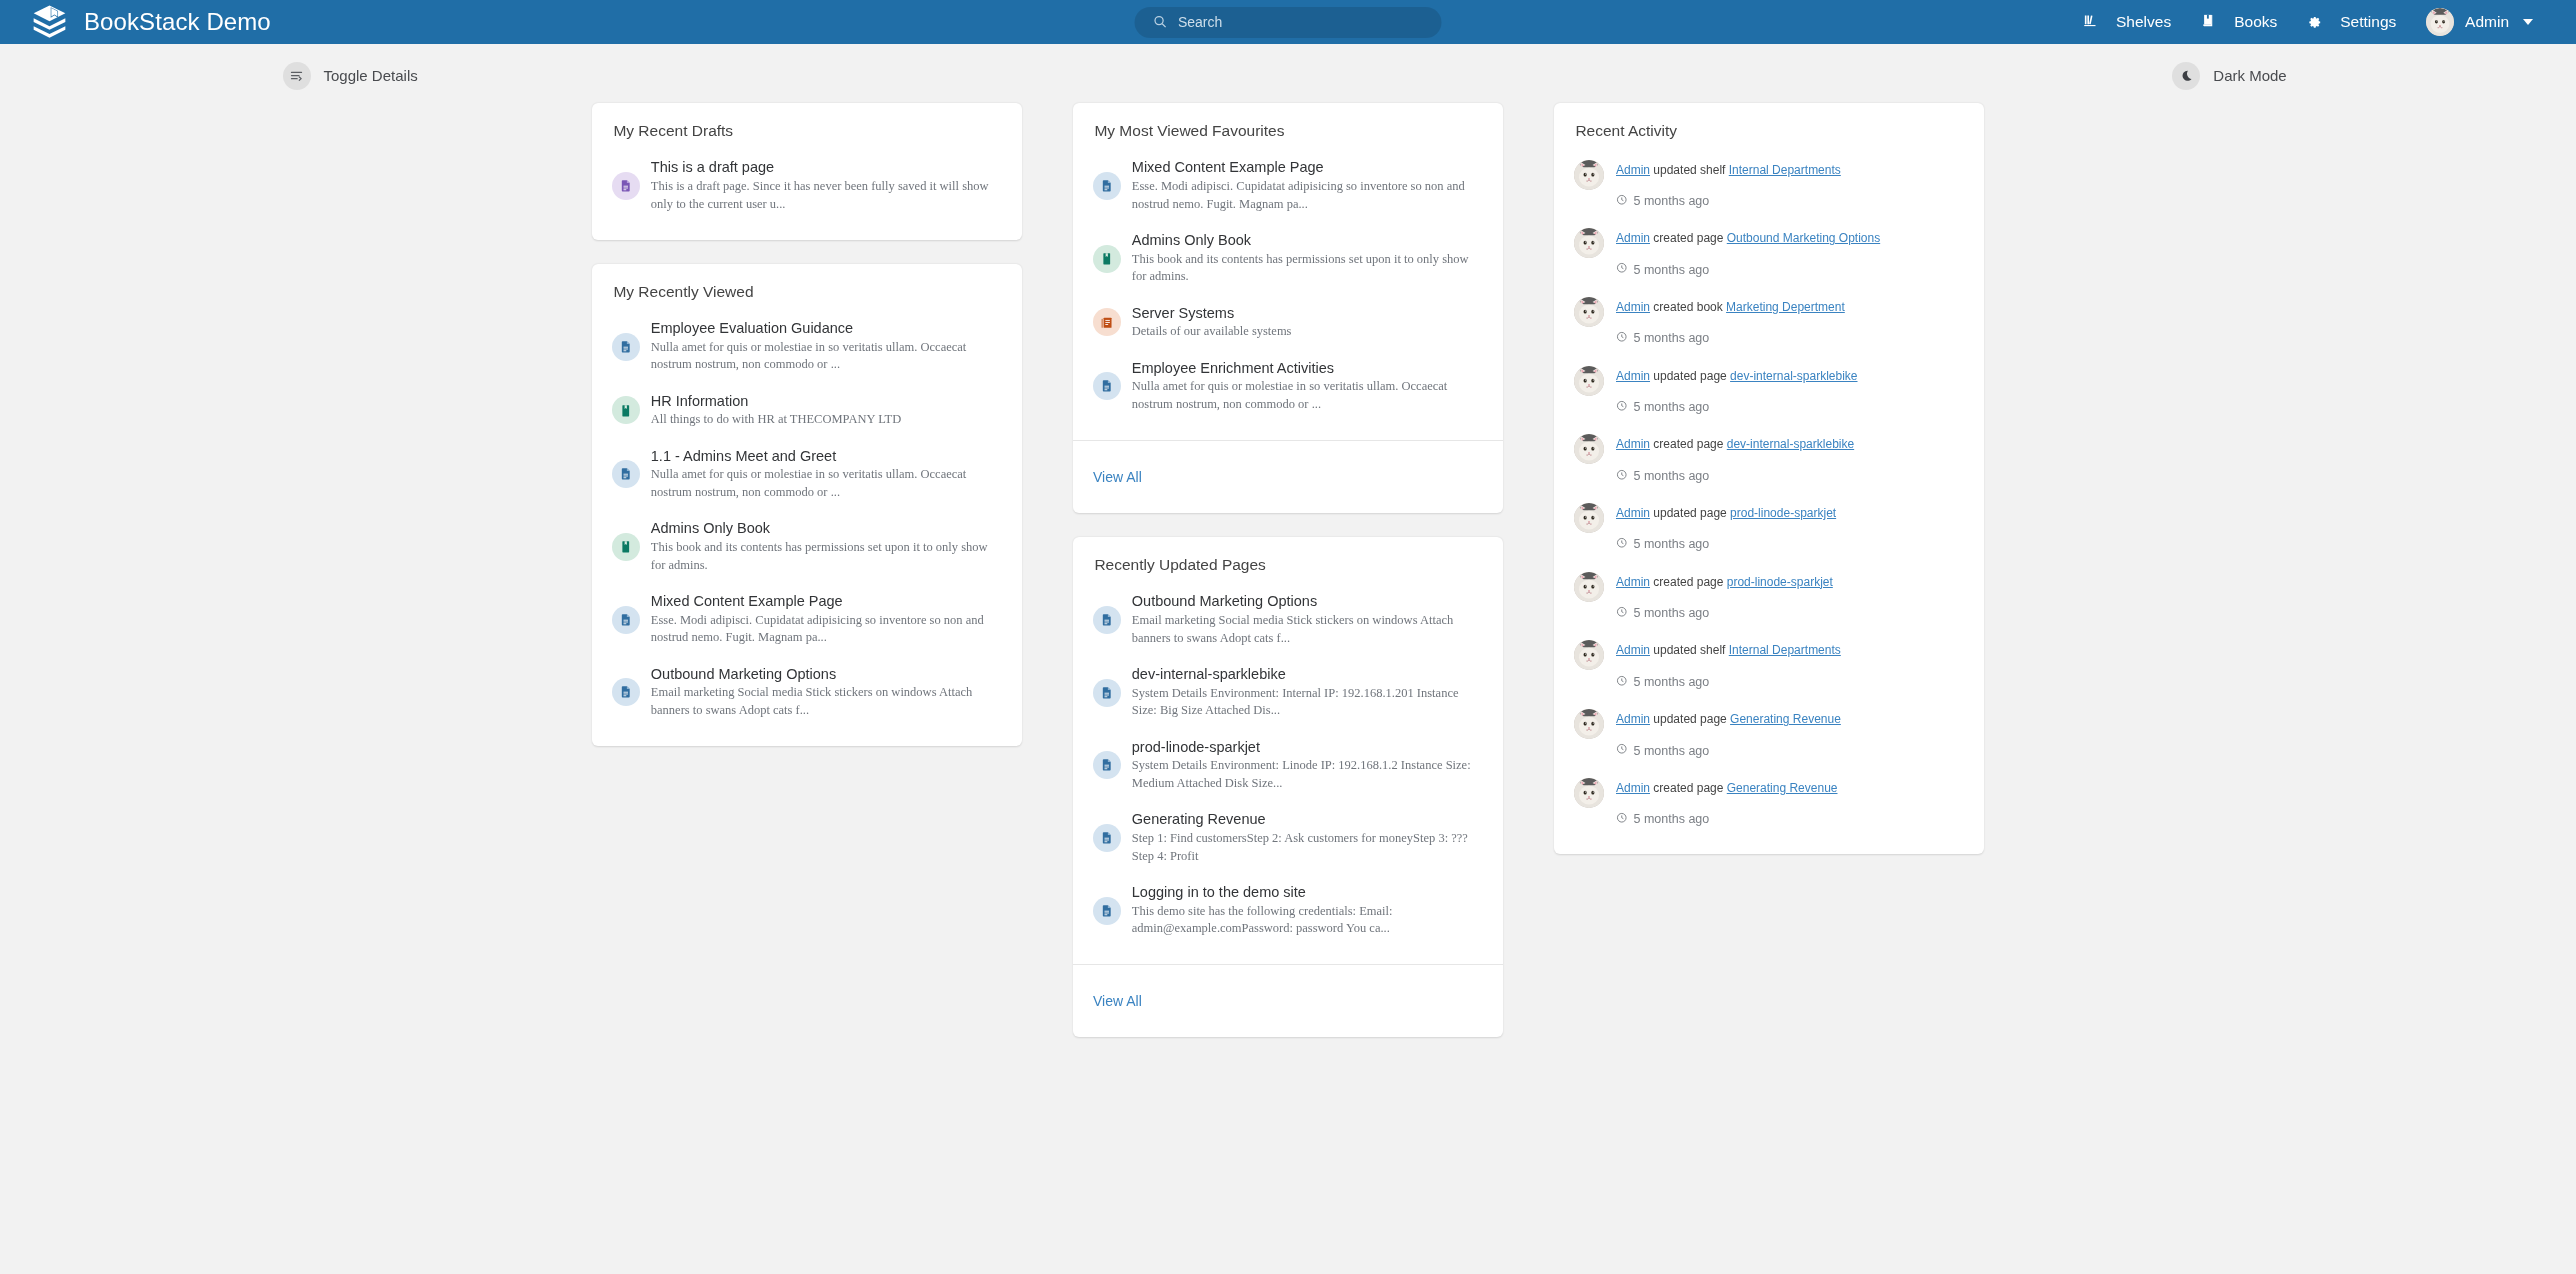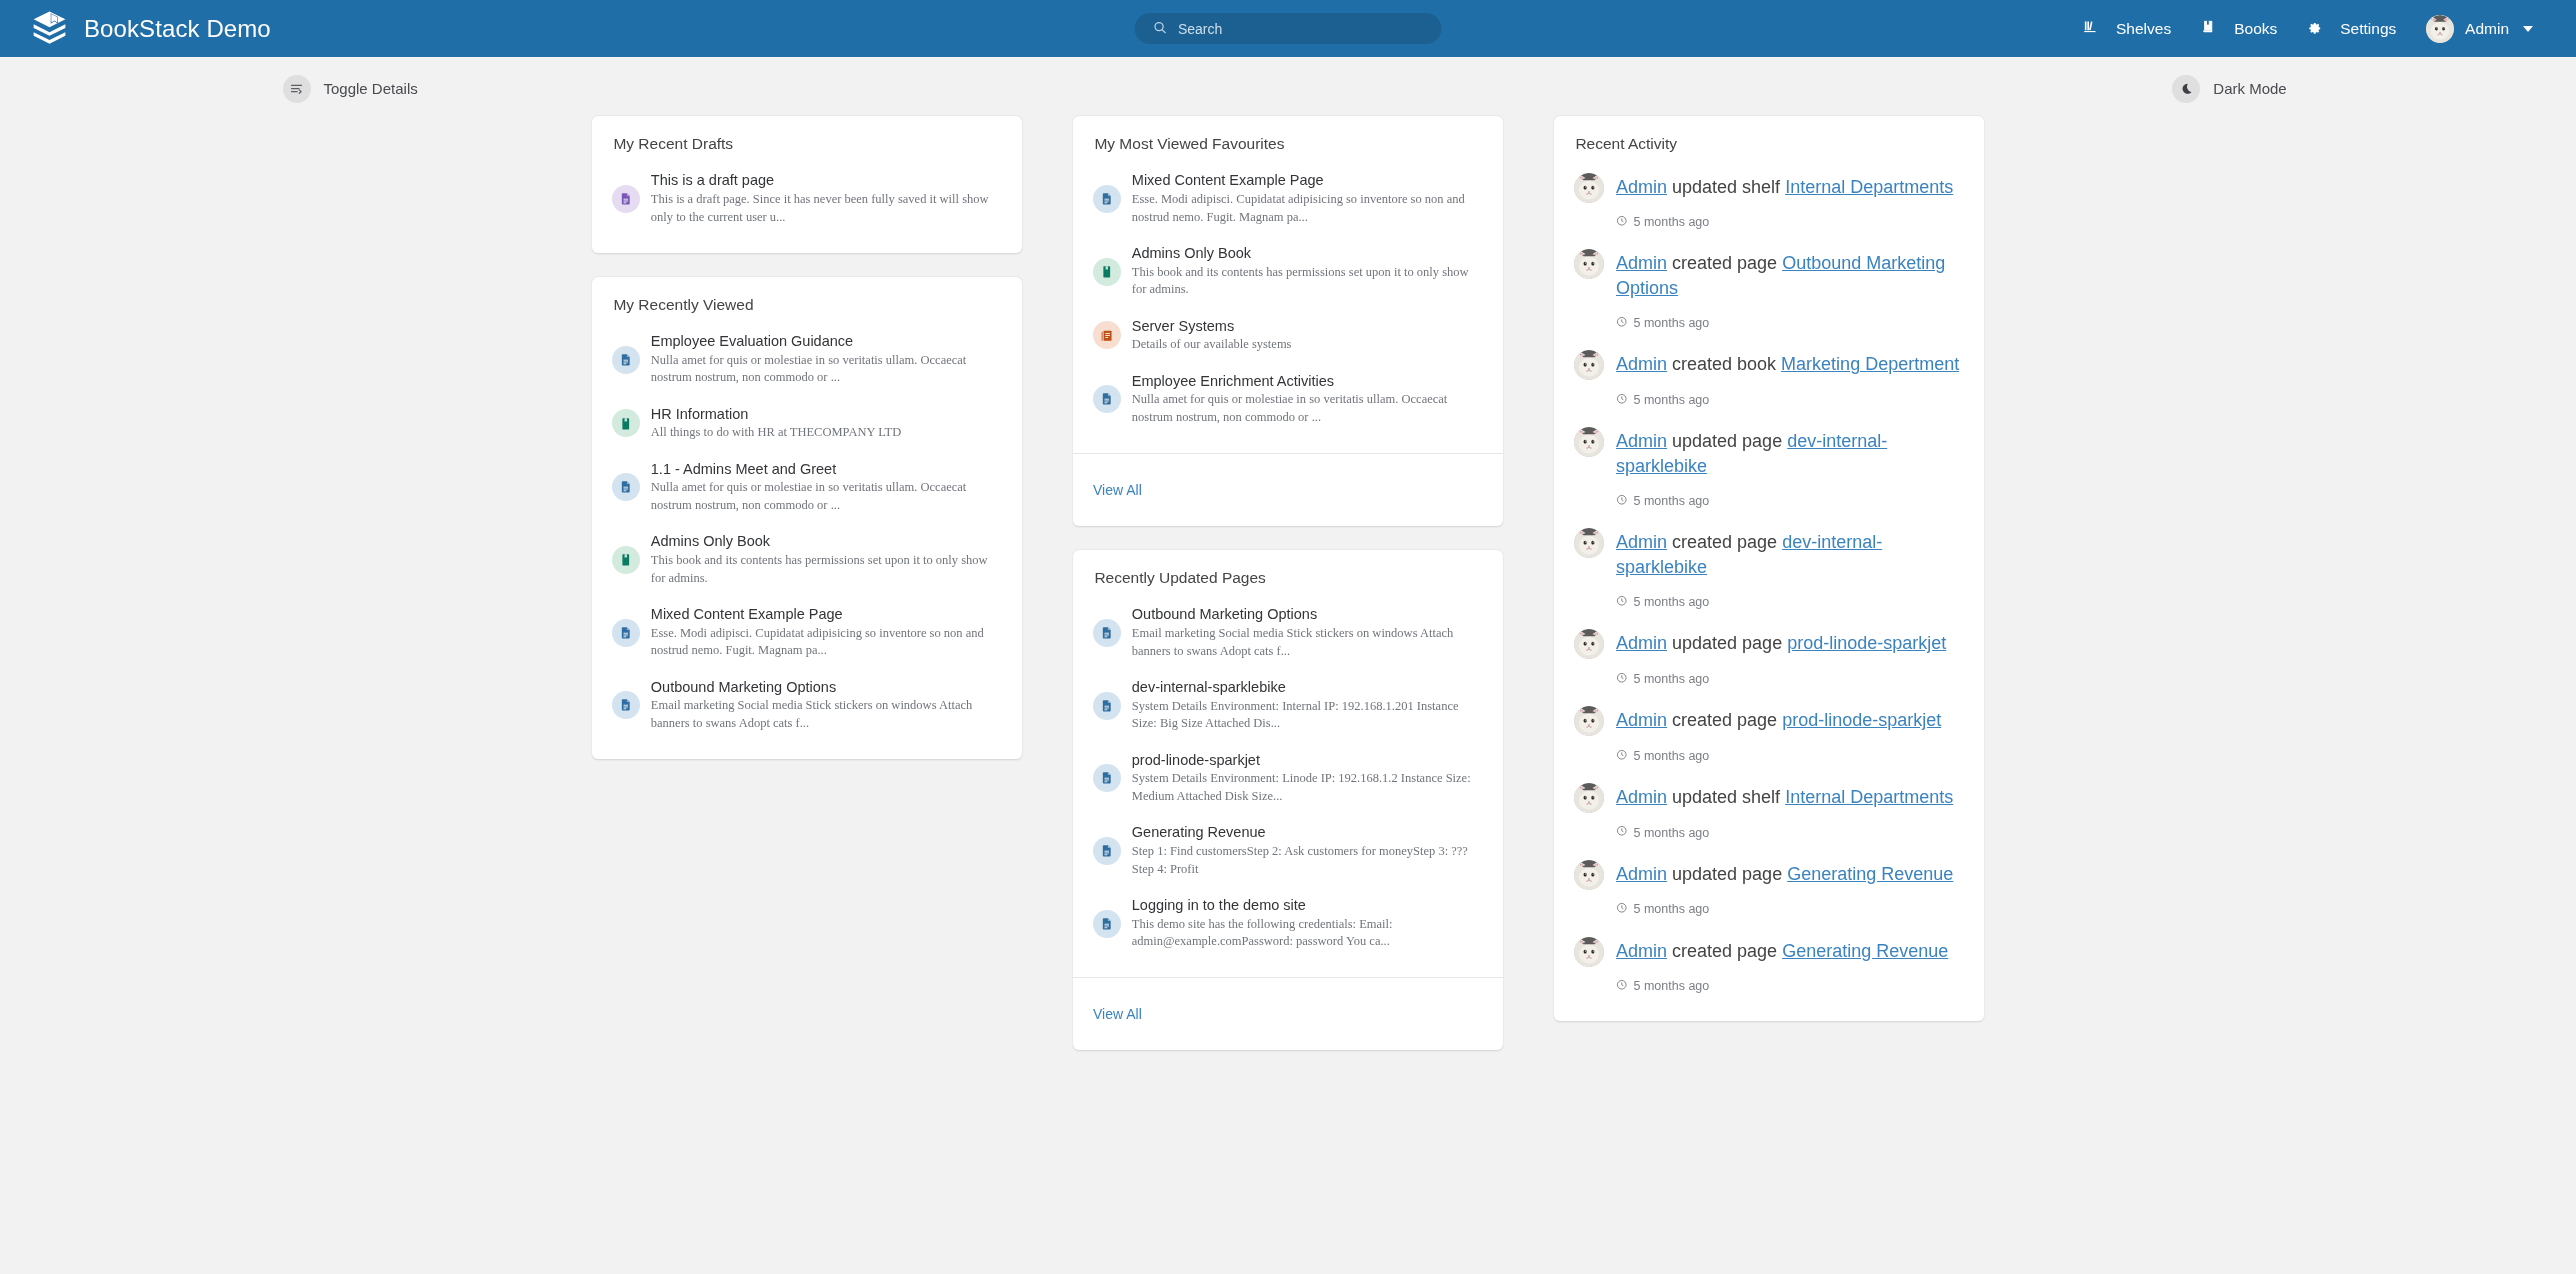--- a/index.html
+++ b/index.html
@@ -6,21 +6,21 @@
   html, body {
     width: 2576px;
     height: 1275px;
     background: #f2f2f2;
     font-family: "Liberation Sans", sans-serif;
     -webkit-font-smoothing: antialiased;
   }
 
   
   .header {
-    height: 57px;
+    height: 44px;
     background: #206ea7;
     display: flex;
     align-items: center;
     padding: 0 30px;
     position: relative;
   }
   .brand { display: flex; align-items: center; gap: 15px; text-decoration: none; }
   .brand-logo { width: 39px; height: 39px; display: block; }
   .brand-name { color: #ffffff; font-size: 24px; font-weight: 400; letter-spacing: 0.1px; }
 
@@ -131,21 +131,21 @@
   
   .activity {
     display: flex; align-items: flex-start; gap: 12px;
     padding: 10px 0 10px 0;
   }
   .activity-avatar {
     width: 30px; height: 30px; border-radius: 50%;
     flex: 0 0 auto; overflow: hidden; background: #cfc9c2;
   }
   .activity-body { padding-top: 2px; }
-  .activity-text { font-size: 18px; color: #444; line-height: 1.35; margin-top: 32px; }
+  .activity-text { font-size: 12px; color: #444; line-height: 1.35; margin-top: 32px; }
   .activity-text .lnk { color: #3a83c1; }
   .activity-time {
     display: flex; align-items: center; gap: 6px;
     margin-top: 16px;
     font-size: 12.5px; color: #7b7f85;
   }
 </style>
 </head>
 <body>
 

